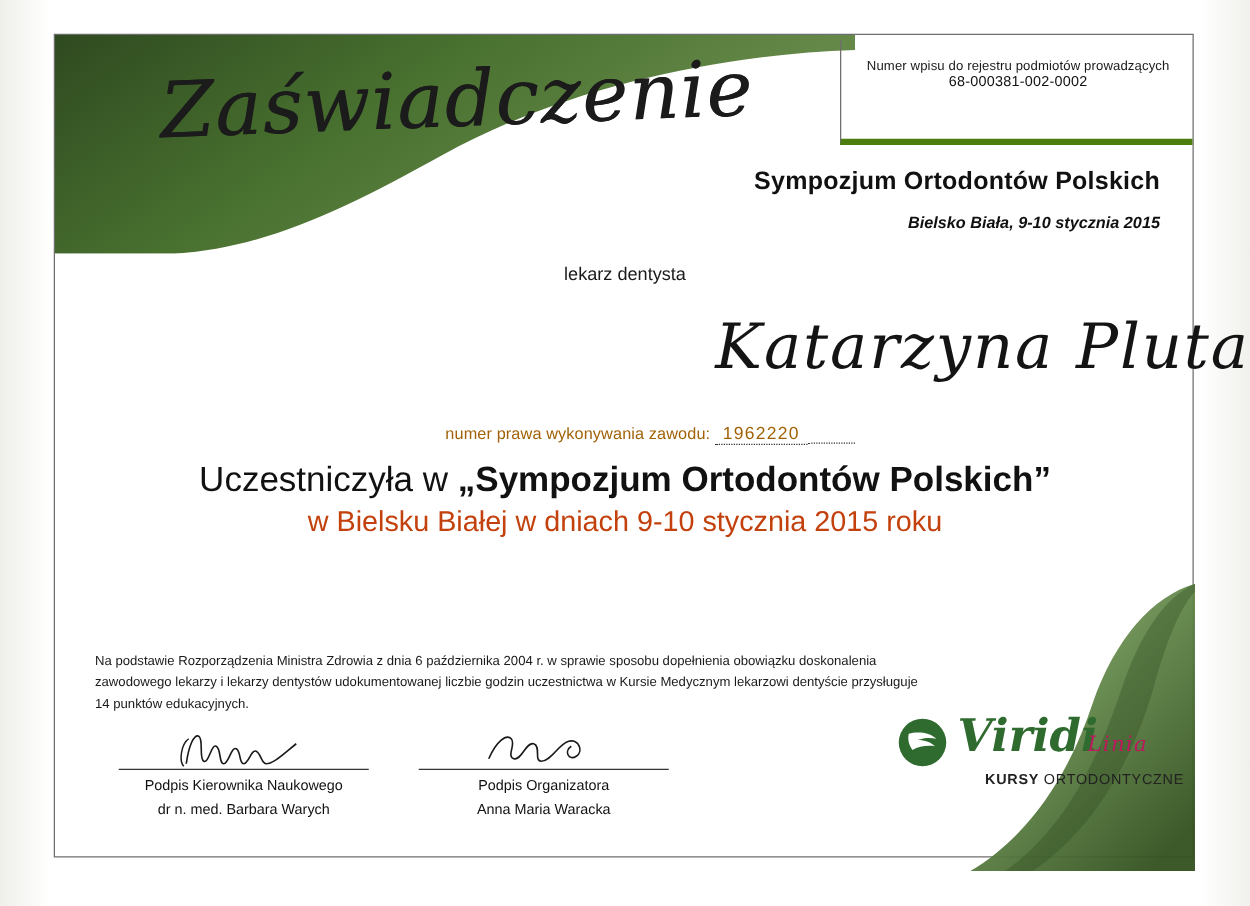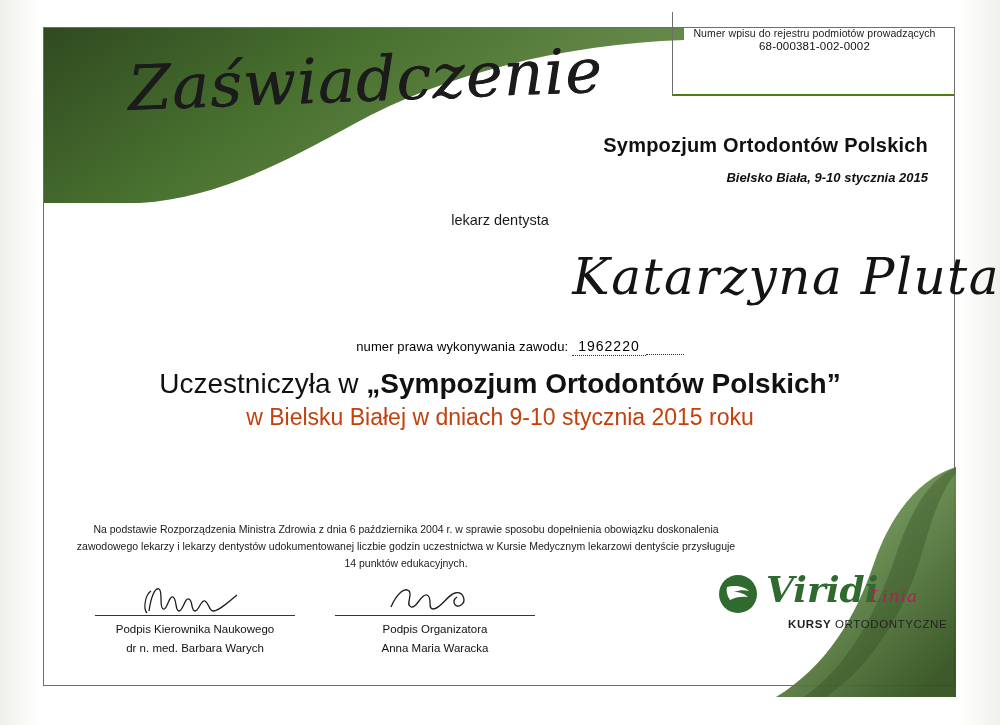--- a/index.html
+++ b/index.html
@@ -61,25 +61,25 @@
     width: 430px;
     height: 230px;
     overflow: hidden;
   }
   .swoosh-bottom svg { display: block; }
 
   
   .registry {
     position: absolute;
     left: 672px;
-    top: 12px;
+    top: 32px;
     width: 282px;
     height: 84px;
     border-left: 1px solid #6e6e6e;
-    border-bottom: 2px solid #4d7c0f;
+    border-bottom: 5px solid #4d7c0f;
     box-sizing: border-box;
     padding: 14px 12px 0 14px;
     text-align: center;
     background: rgba(255,255,255,0.0);
   }
   .registry .line {
     font-size: 10.5px;
     line-height: 14px;
     color: #1a1a1a;
     letter-spacing: 0.1px;
@@ -152,21 +152,21 @@
     letter-spacing: 1.5px;
     white-space: nowrap;
   }
 
   .license {
     position: absolute;
     left: 0; right: 0;
     top: 338px;
     text-align: center;
     font-size: 13px;
-    color: #000000;
+    color: #a16207;
     padding-left: 40px;
   }
   .license .label { letter-spacing: 0.1px; }
   .license .value {
     font-size: 14px;
     letter-spacing: 1px;
     border-bottom: 1px dotted #333;
     padding: 0 6px 1px 6px;
     margin-left: 4px;
   }
@@ -199,21 +199,20 @@
 
   
   .footnote {
     position: absolute;
     left: 76px;
     top: 521px;
     width: 660px;
     font-size: 10.5px;
     line-height: 17px;
     color: #1a1a1a;
-    text-align: center;
   }
 
   
   .sig {
     position: absolute;
     width: 200px;
     text-align: center;
   }
   .sig-left  { left: 95px;  top: 585px; }
   .sig-right { left: 335px; top: 585px; }

